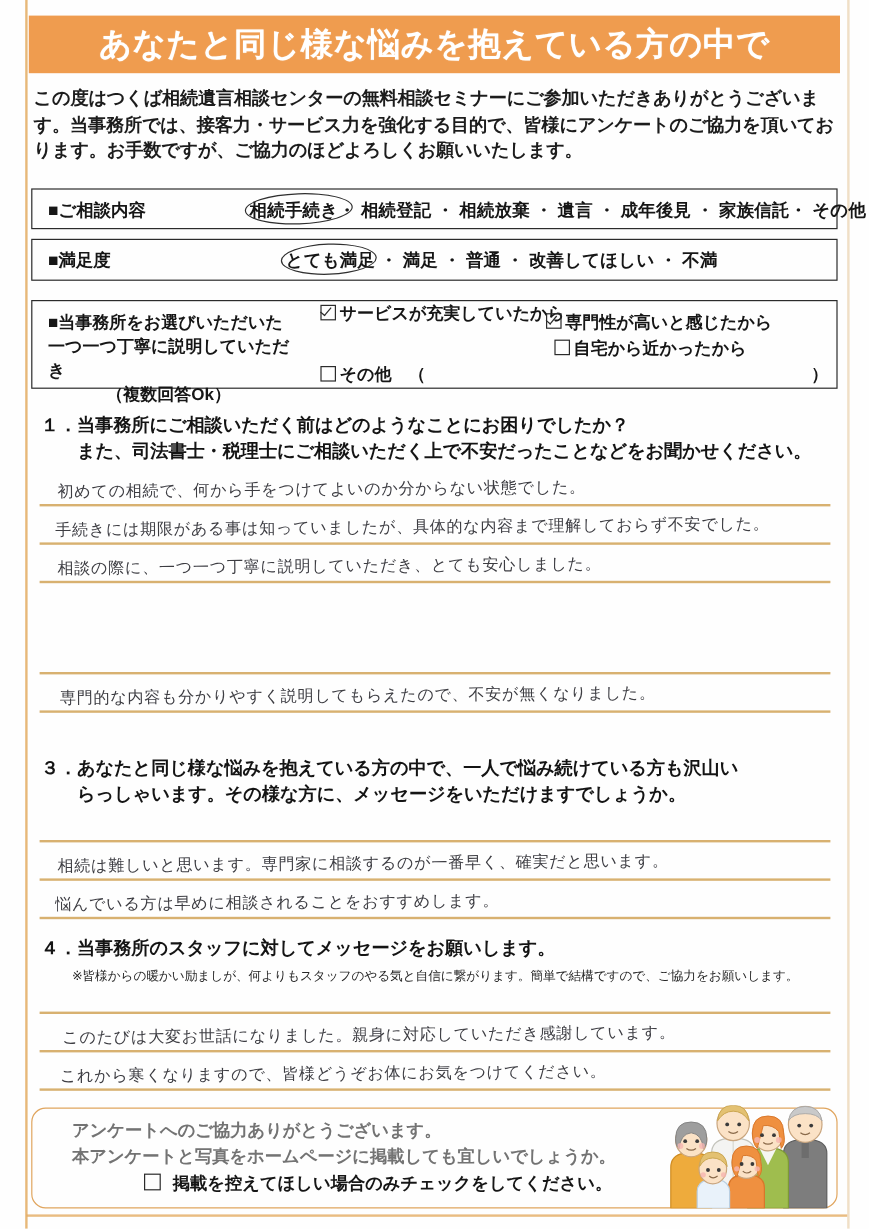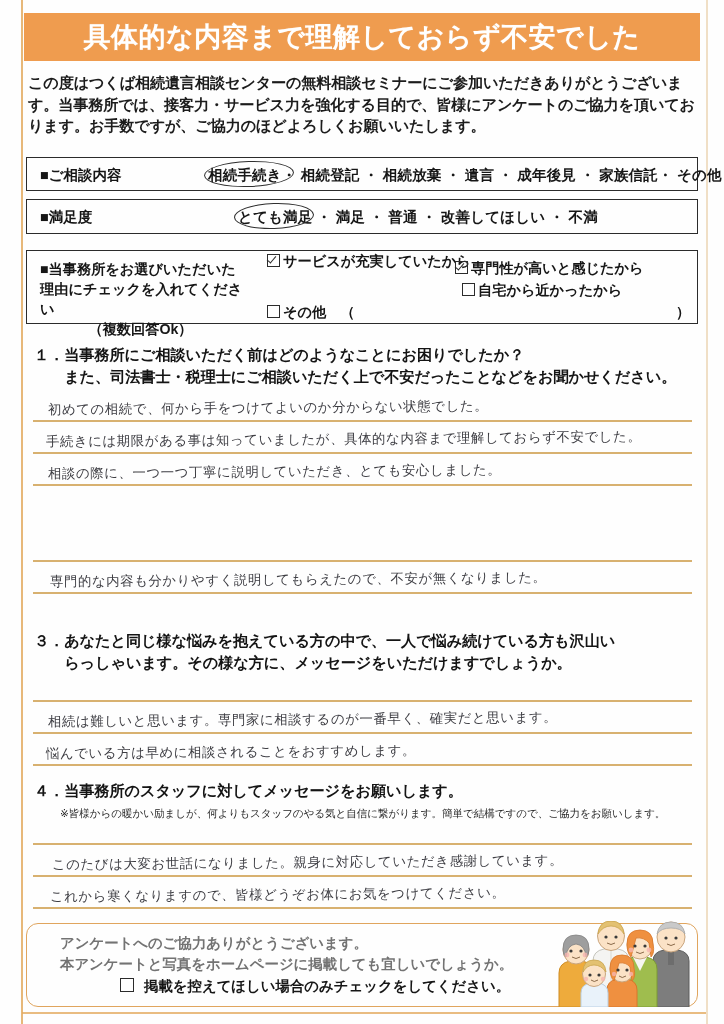--- a/index.html
+++ b/index.html
@@ -255,39 +255,39 @@
 </style>
 </head>
 <body>
 
 <div class="sheet">
 
   <div class="edge-left"></div>
   <div class="edge-right"></div>
 
   <div class="header-band">
-    <div class="header-title">具体的な内容まで理解しておらず不安でした</div>
+    <div class="header-title">あなたと同じ様な悩みを抱えている方の中で</div>
   </div>
 
   <div class="intro">この度はつくば相続遺言相談センターの無料相談セミナーにご参加いただきありがとうございます。当事務所では、接客力・サービス力を強化する目的で、皆様にアンケートのご協力を頂いております。お手数ですが、ご協力のほどよろしくお願いいたします。</div>
 
   <div class="box box-topic"></div>
   <div class="row-label topic-label">■ご相談内容</div>
   <div class="opt-line topic-opts">相続手続き・ 相続登記 ・ 相続放棄 ・ 遺言 ・ 成年後見 ・ 家族信託・ その他</div>
   <div class="circle-mark circle-topic"></div>
 
   <div class="box box-satis"></div>
   <div class="row-label satis-label">■満足度</div>
   <div class="opt-line satis-opts">とても満足  ・  満足  ・  普通  ・  改善してほしい  ・  不満</div>
   <div class="circle-mark circle-satis"></div>
 
   <div class="box box-reason"></div>
   <div class="reason-label">
     <span>■当事務所をお選びいただいた</span>
-    <span class="l2">理由にチェックを入れてください</span>
+    <span class="l2">一つ一つ丁寧に説明していただき</span>
     <span class="l3">（複数回答Ok）</span>
   </div>
 
   <div class="chk on chk-a">
     <span class="bx"></span><span>サービスが充実していたから</span>
   </div>
   <div class="chk chk-c">
     <span class="bx"></span><span>その他　（</span>
   </div>
   <div class="chk on chk-d">

